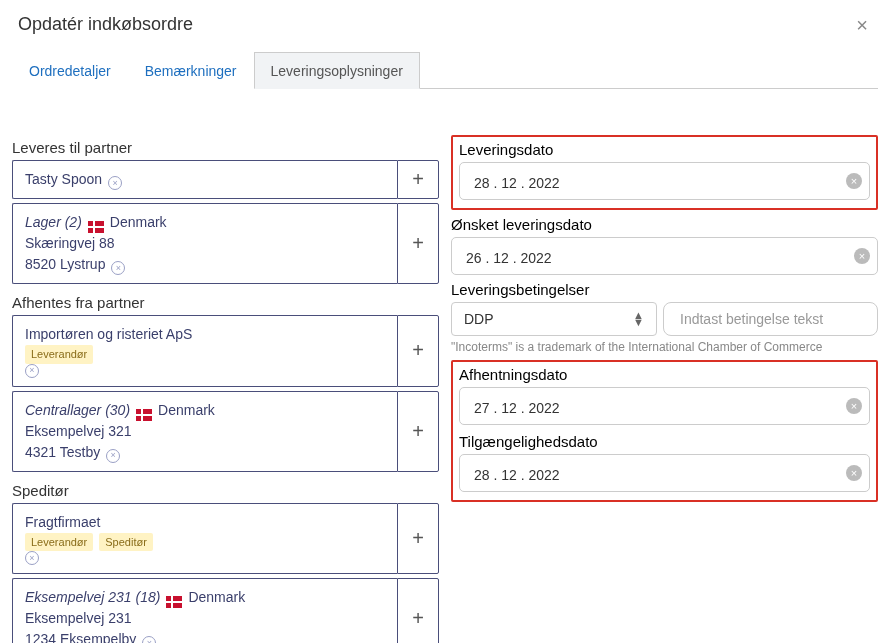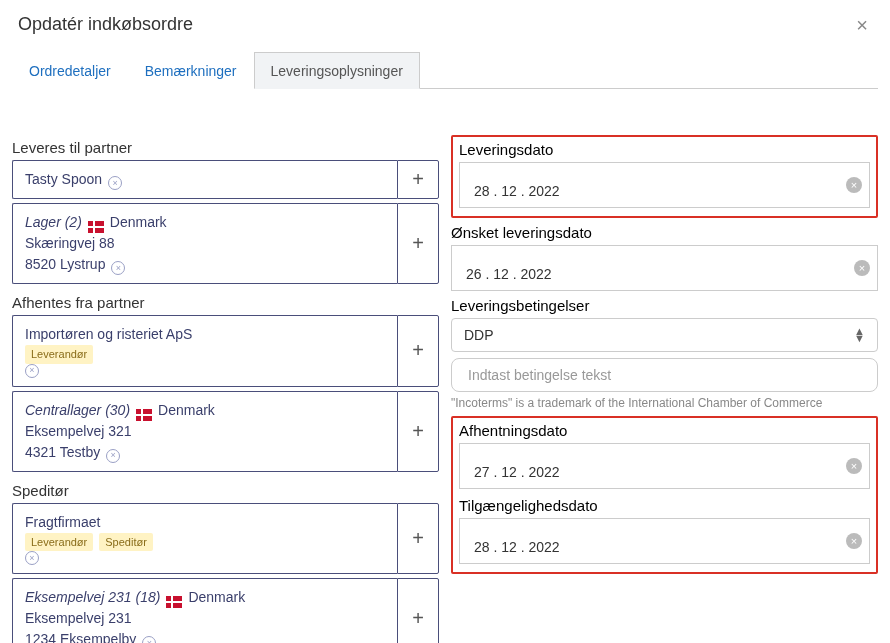--- a/index.html
+++ b/index.html
@@ -21,23 +21,23 @@
   .italic { font-style: italic; }
   .chip { font-size: 11px; background: #fff3c4; color: #8a6d1a; padding: 1px 6px; border-radius: 2px; display: inline-block; }
   .clear-chip { width: 14px; height: 14px; border: 1px solid #9aa0c5; border-radius: 50%; display: inline-flex; align-items: center; justify-content: center; font-size: 9px; color: #9aa0c5; cursor: pointer; line-height: 1; }
   .flag { width: 16px; height: 12px; display: inline-block; position: relative; background: #c8102e; }
   .flag::before { content:""; position:absolute; left:5px; top:0; width:2px; height:100%; background:#fff; }
   .flag::after { content:""; position:absolute; top:5px; left:0; height:2px; width:100%; background:#fff; }
   .field-block { margin-bottom: 6px; }
   .field-block.highlight { border: 2px solid #d93025; padding: 4px 6px 8px; border-radius: 2px; }
   .field-label { font-size: 15px; color: #000000; margin-bottom: 4px; font-weight: 400; }
   .input-wrap { position: relative; }
-  .text-input { width: 100%; border: 1px solid #ccc; border-radius: 0; padding: 20px 32px 8px 14px; font-size: 14px; color: #333; font-family: inherit; }
+  .text-input { width: 100%; border: 1px solid #ccc; border-radius: 5px; padding: 12px 32px 8px 14px; font-size: 14px; color: #333; font-family: inherit; }
   .input-clear { position: absolute; right: 8px; top: 50%; transform: translateY(-50%); width: 16px; height: 16px; border-radius: 50%; background: #bbb; color: #fff; font-size: 11px; display: flex; align-items: center; justify-content: center; cursor: pointer; }
-  .select-row { display: flex; gap: 6px; flex-direction: column; }
+  .select-row { display: flex; gap: 6px; }
   .select-box { flex: 1; border: 1px solid #ccc; border-radius: 4px; padding: 8px 12px; display: flex; align-items: center; justify-content: space-between; cursor: pointer; }
   .select-arrows { font-size: 11px; color: #666; line-height: 0.6; }
   .cond-input { flex: 1; border: 1px solid #ccc; border-radius: 8px; padding: 8px 16px; font-size: 14px; color: #333; font-family: inherit; }
   .cond-input::placeholder { color: #999; }
   .hint { font-size: 12px; color: #888; margin-top: 4px; }
 </style>
 </head>
 <body>
 
 <div class="modal">

